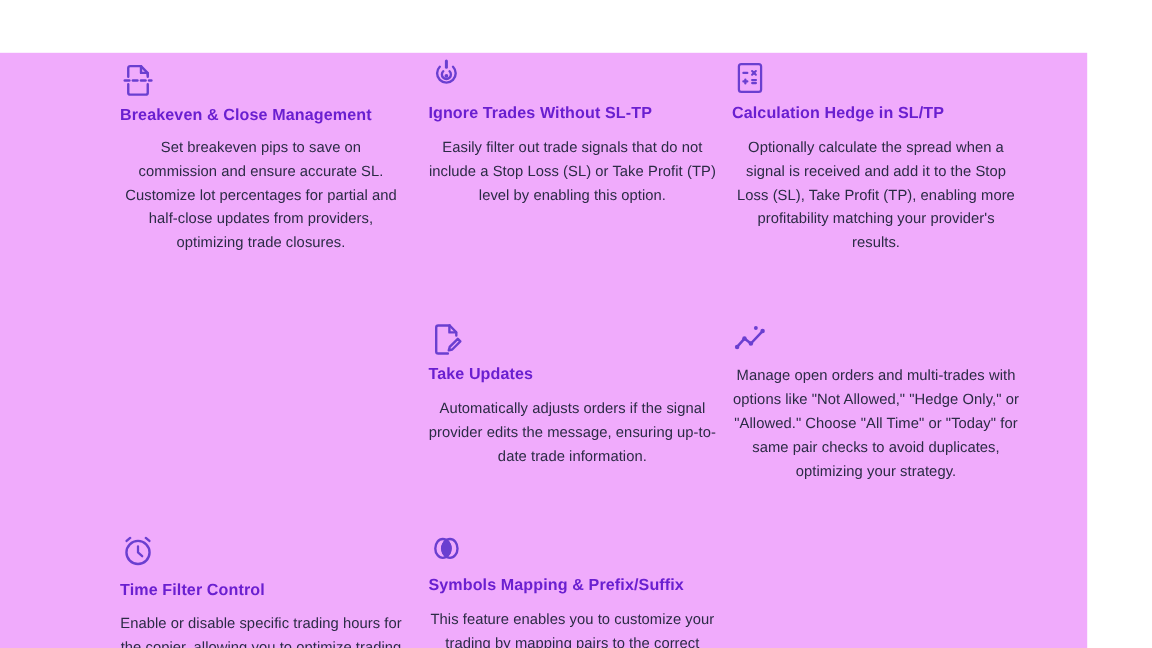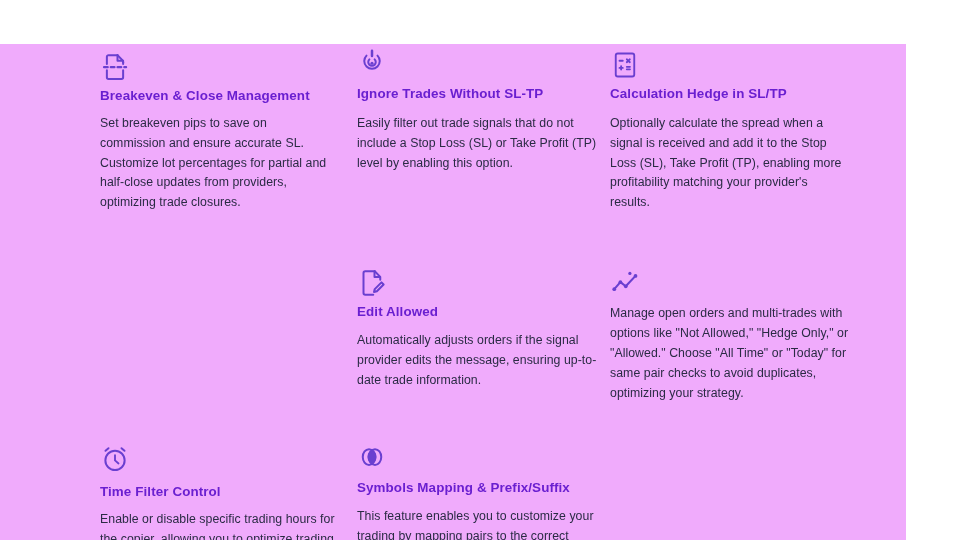--- a/index.html
+++ b/index.html
@@ -53,20 +53,21 @@
   }
 
   .feature-body {
     font-family: "Liberation Sans", sans-serif;
     font-size: 12.3px;
     font-weight: normal;
     color: #2b2b45;
     line-height: 1.62;
     margin: 0;
     letter-spacing: 0.05px;
+    text-align: center;
   }
 
   
   .col-1 { left: 100px; width: 235px; }
   .col-2 { left: 357px; width: 240px; }
   .col-3 { left: 610px; width: 240px; }
 
   .row-1 { top: 8px;  }
   .row-2 { top: 222px; }
   .row-3 { top: 400px; }
@@ -151,21 +152,21 @@
 
   <div class="feature-card col-2 row-2 card-r2c2">
     <span class="feature-icon">
       <svg viewBox="0 0 24 24" fill="none" stroke="#6a3fd0" stroke-width="1.6" stroke-linecap="round" stroke-linejoin="round">
         <path d="M14.2 2.6 H6.6 A1.4 1.4 0 0 0 5.2 4.0 V19.9 A1.4 1.4 0 0 0 6.6 21.3 H13.0"></path>
         <path d="M14.2 2.6 L18.6 7.1 V9.3"></path>
         <path d="M14.0 2.8 V7.2 H18.4"></path>
         <path d="M19.6 11.5 L21.3 13.2 L15.9 18.6 L13.6 19.2 L14.2 16.9 Z"></path>
       </svg>
     </span>
-    <p class="feature-title">Edit Allowed</p>
+    <p class="feature-title">Take Updates</p>
     <p class="feature-body">Automatically adjusts orders if the signal provider edits the message, ensuring up-to-date trade information.</p>
   </div>
 
   <div class="feature-card col-3 row-2 card-r2c3">
     <span class="feature-icon">
       <svg viewBox="0 0 24 24" fill="none" stroke="#6a3fd0" stroke-width="1.7" stroke-linecap="round" stroke-linejoin="round">
         <path d="M3.4 16.9 L8.3 11.3 L12.6 14.6 L20.4 6.3"></path>
         <circle cx="3.4" cy="16.9" r="1.5" fill="#6a3fd0" stroke="none"></circle>
         <circle cx="8.3" cy="11.3" r="1.5" fill="#6a3fd0" stroke="none"></circle>
         <circle cx="12.6" cy="14.6" r="1.5" fill="#6a3fd0" stroke="none"></circle>

